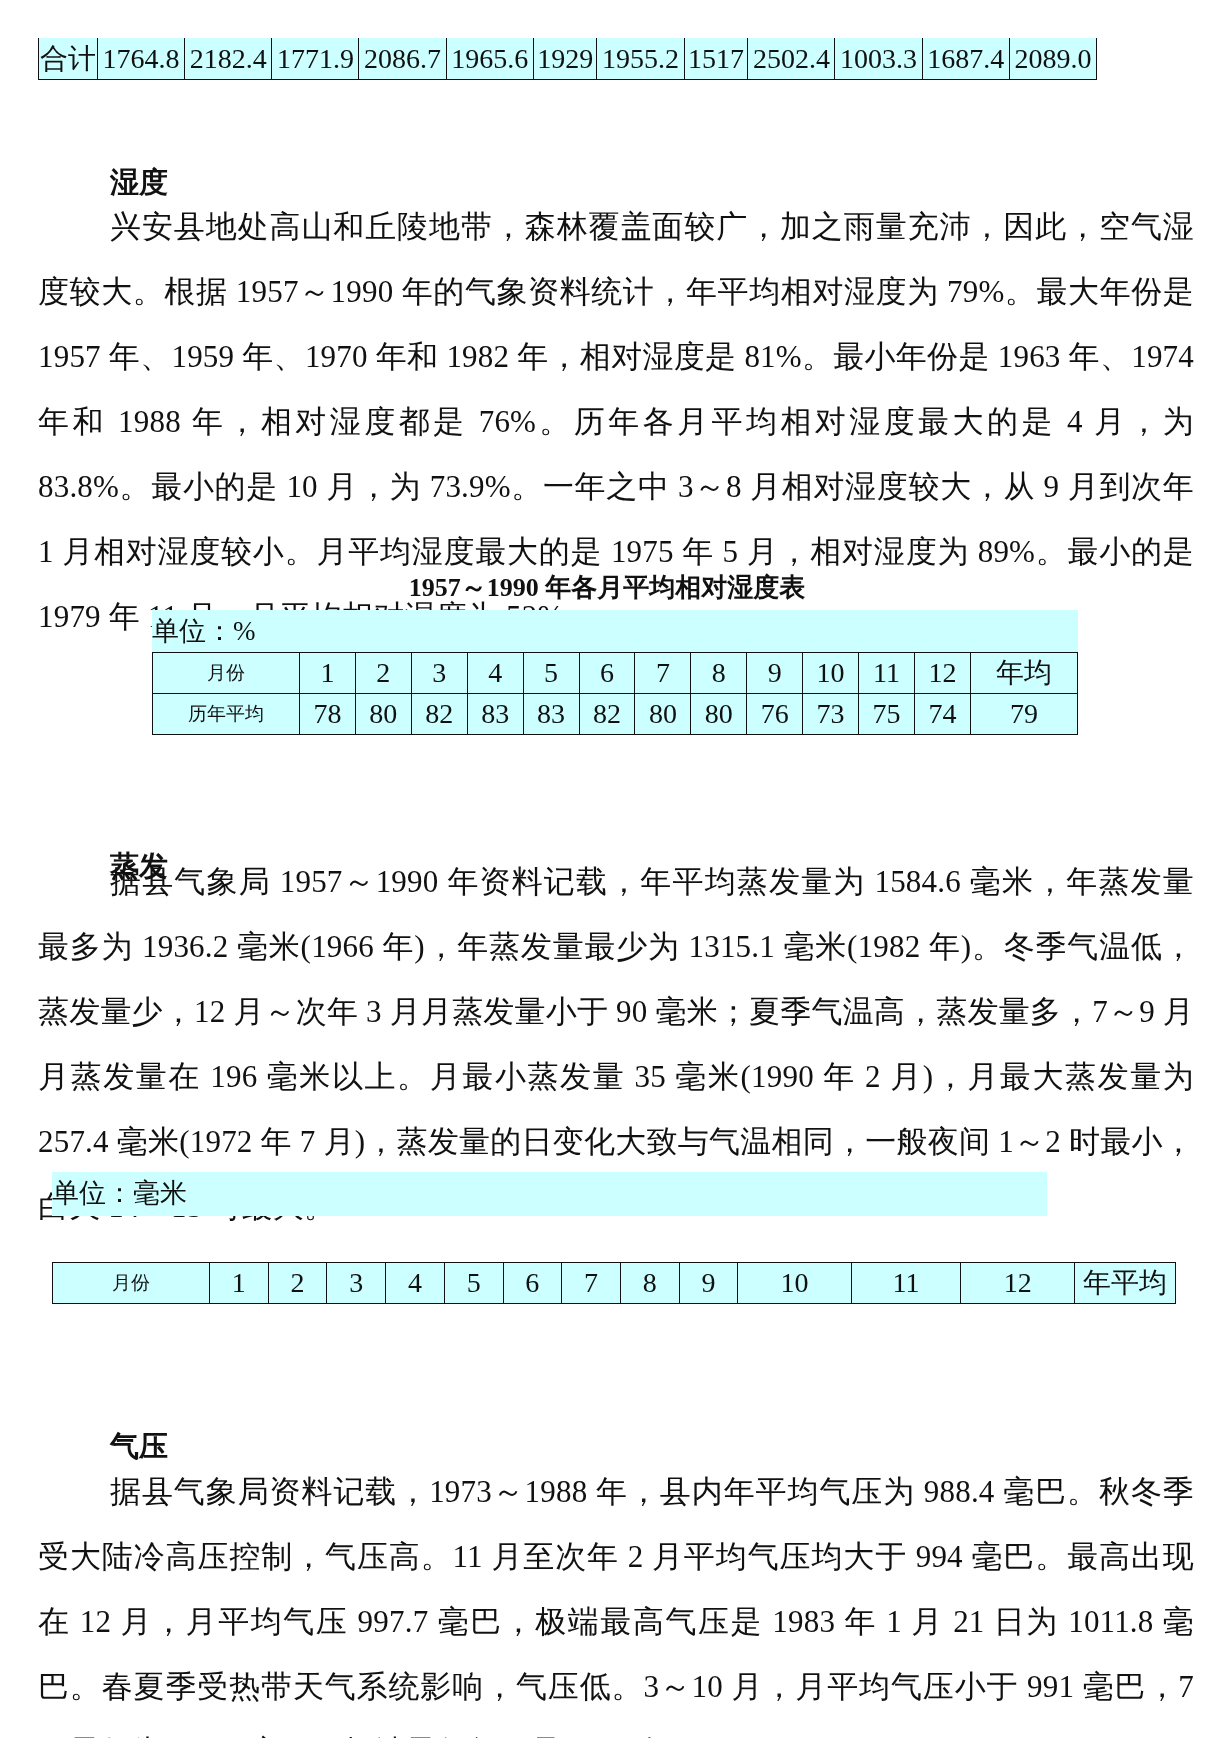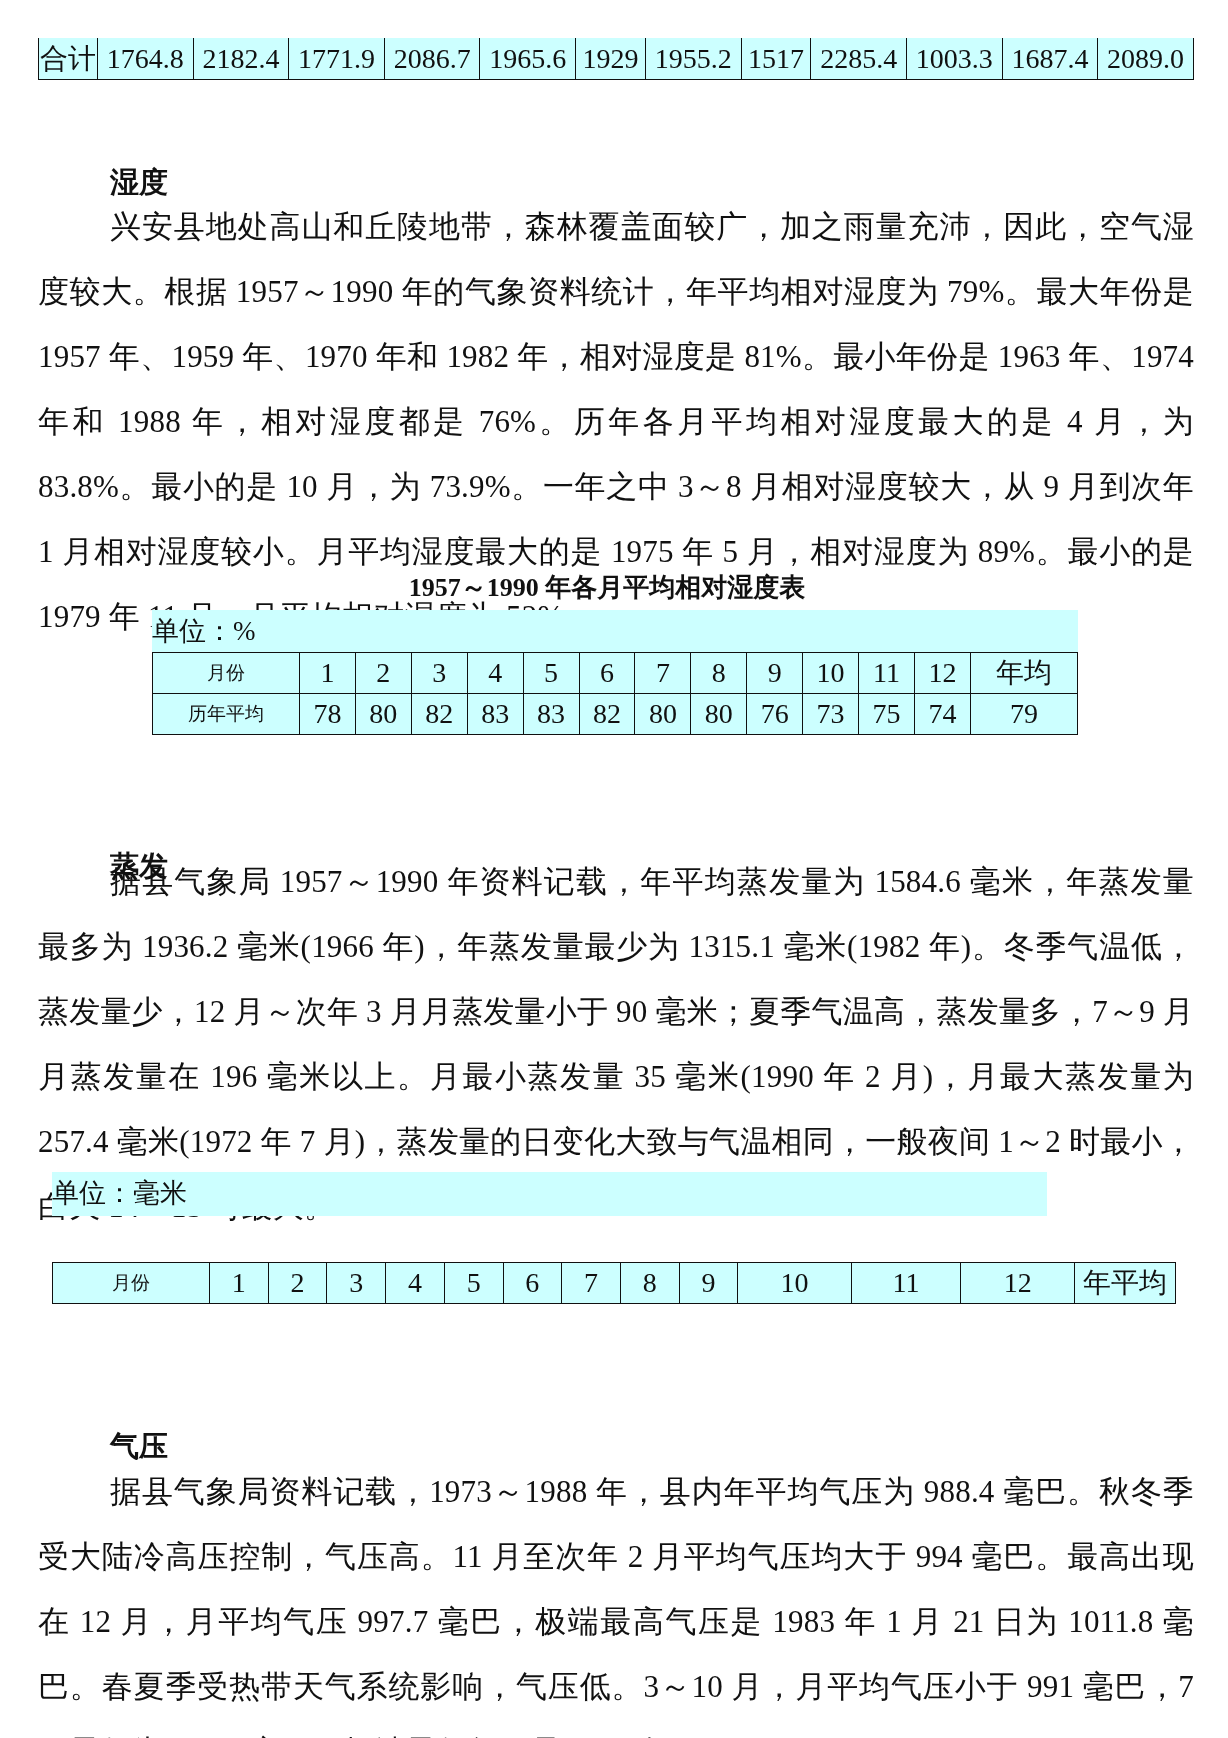--- a/index.html
+++ b/index.html
@@ -12,21 +12,21 @@
     table { border-collapse: collapse; }
     td {
       border: 1.5px solid #111;
       background: #ccffff;
       text-align: center;
       padding: 0;
       white-space: nowrap;
       overflow: hidden;
     }
     
-    #top-table { left: 38px; top: 38px; width: 1156px; height: 42px; }
+    #top-table { left: 38px; top: 38px; width: 1059px; height: 42px; }
     #top-table td { font-size: 28px; height: 40px; }
     #top-table tr td { border-top: none; }
 
     .heading {
       font-size: 29px; font-weight: bold; left: 110px; line-height: 36px;
     }
     .para {
       left: 38px; width: 1156px;
       font-size: 31px; line-height: 65px;
       text-align: justify; text-indent: 72px;
@@ -50,21 +50,21 @@
       <tr>
     <td style="width:58px">合计</td>
     <td>1764.8</td>
     <td>2182.4</td>
     <td>1771.9</td>
     <td>2086.7</td>
     <td>1965.6</td>
     <td>1929</td>
     <td>1955.2</td>
     <td>1517</td>
-    <td>2285.4</td>
+    <td>2502.4</td>
     <td>1003.3</td>
     <td>1687.4</td>
     <td>2089.0</td>
   </tr>
 </tbody>
   </table>
 
 <div class="abs heading" style="top:164px">湿度</div>
 <div class="abs para" style="top:194px">兴安县地处高山和丘陵地带，森林覆盖面较广，加之雨量充沛，因此，空气湿度较大。根据 1957～1990 年的气象资料统计，年平均相对湿度为 79%。最大年份是 1957 年、1959 年、1970 年和 1982 年，相对湿度是 81%。最小年份是 1963 年、1974 年和 1988 年，相对湿度都是 76%。历年各月平均相对湿度最大的是 4 月，为 83.8%。最小的是 10 月，为 73.9%。一年之中 3～8 月相对湿度较大，从 9 月到次年 1 月相对湿度较小。月平均湿度最大的是 1975 年 5 月，相对湿度为 89%。最小的是 1979 年 11 月，月平均相对湿度为 52%。</div>
 

